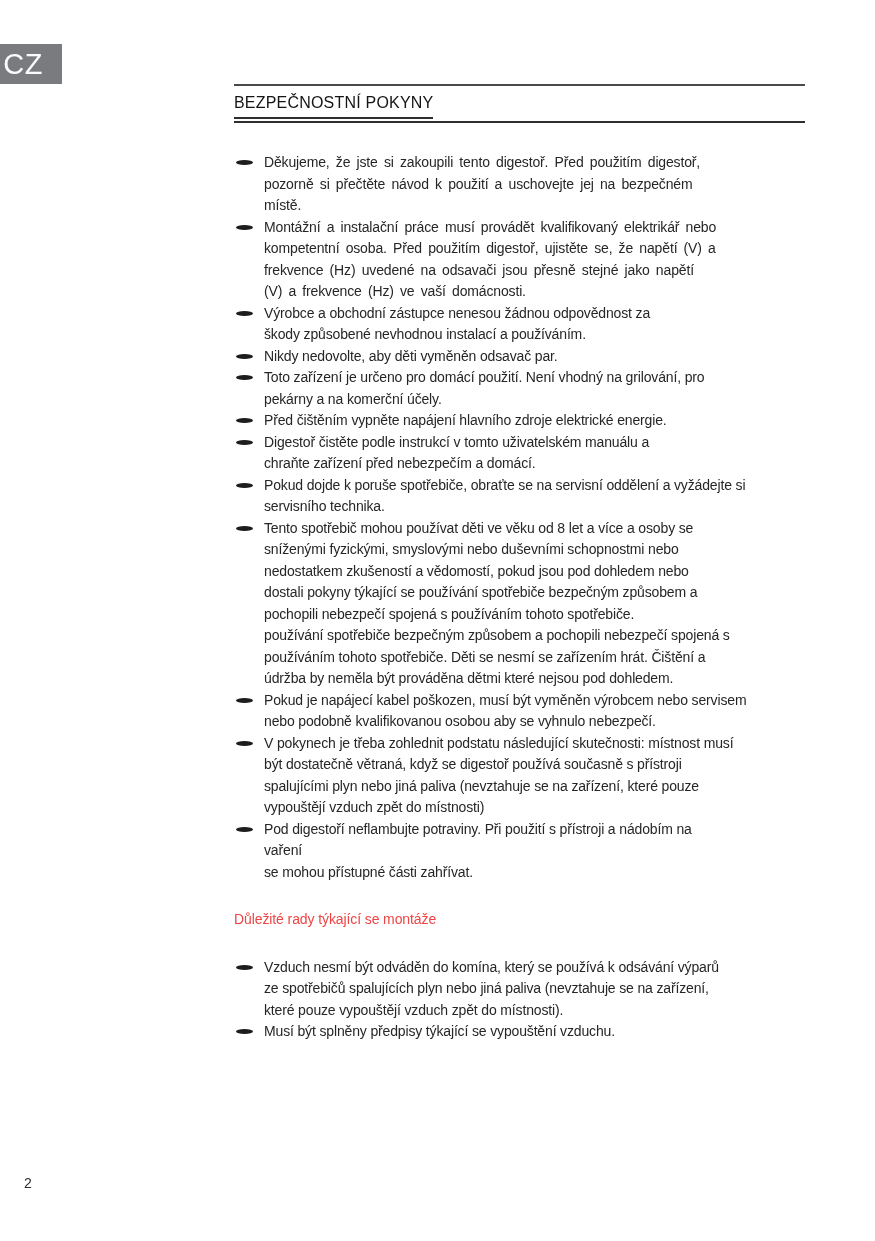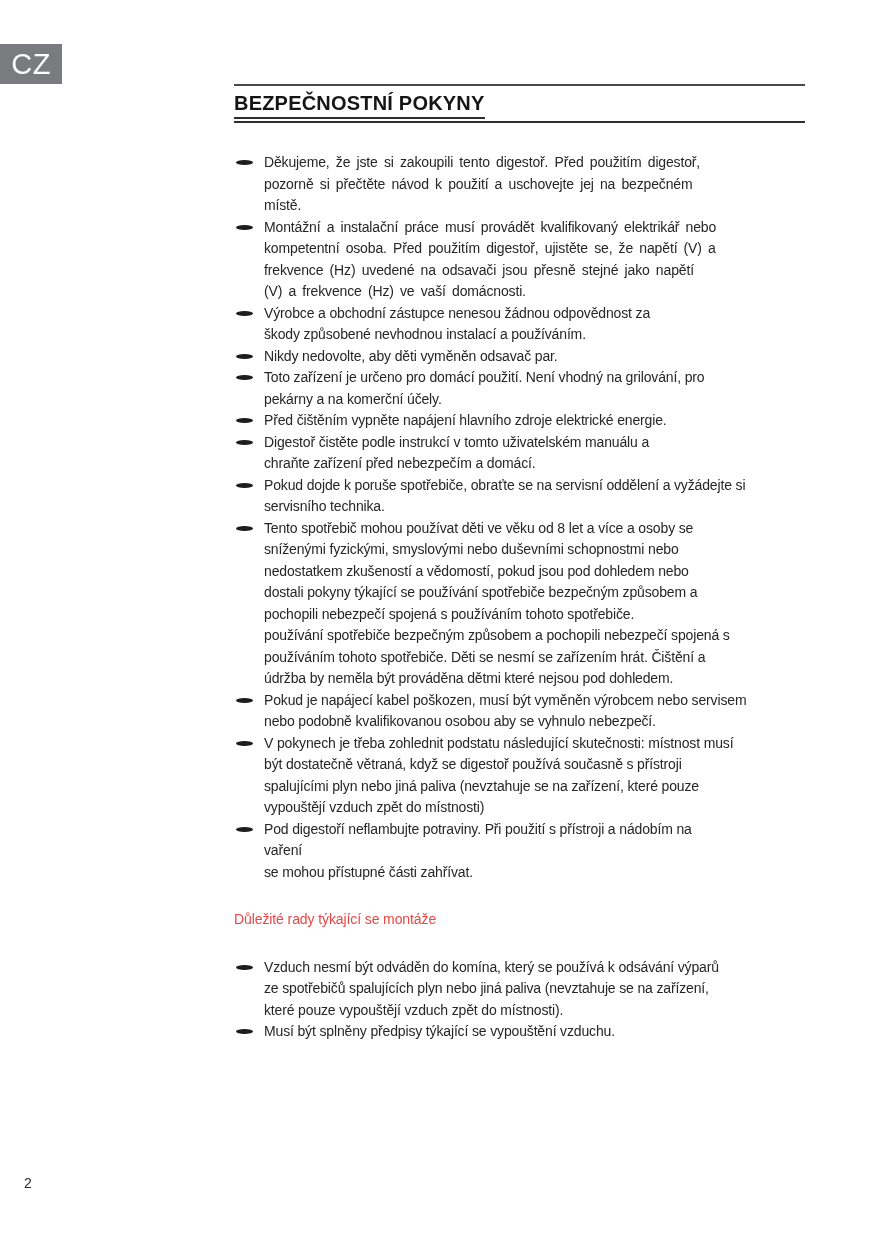--- a/index.html
+++ b/index.html
@@ -21,21 +21,21 @@
     position: absolute;
     left: 0;
     top: 44px;
     width: 62px;
     height: 40px;
     background: #7a7b7f;
     color: #fbfbfb;
     display: flex;
     align-items: center;
     justify-content: flex-end;
-    padding-right: 11px;
+    padding-right: 19px;
     box-sizing: border-box;
     font-size: 29px;
     font-weight: 400;
     letter-spacing: 0.5px;
   }
 
   
   .content {
     position: absolute;
     left: 234px;
@@ -48,23 +48,23 @@
     background: #4a4a4a;
     margin-bottom: 5px;
   }
   .rule-heavy {
     height: 2px;
     background: #2e2e2e;
     margin-top: 2px;
   }
   h1.page-title {
     margin: 0;
-    font-size: 20px;
+    font-size: 16px;
     line-height: 24px;
-    font-weight: bold;
+    font-weight: normal;
     color: #151515;
     letter-spacing: 0.2px;
   }
   h1.page-title .title-inner {
     display: inline-block;
     border-bottom: 2px solid #2e2e2e;
     padding-bottom: 2px;
   }
 
   ul.instruction-list {

